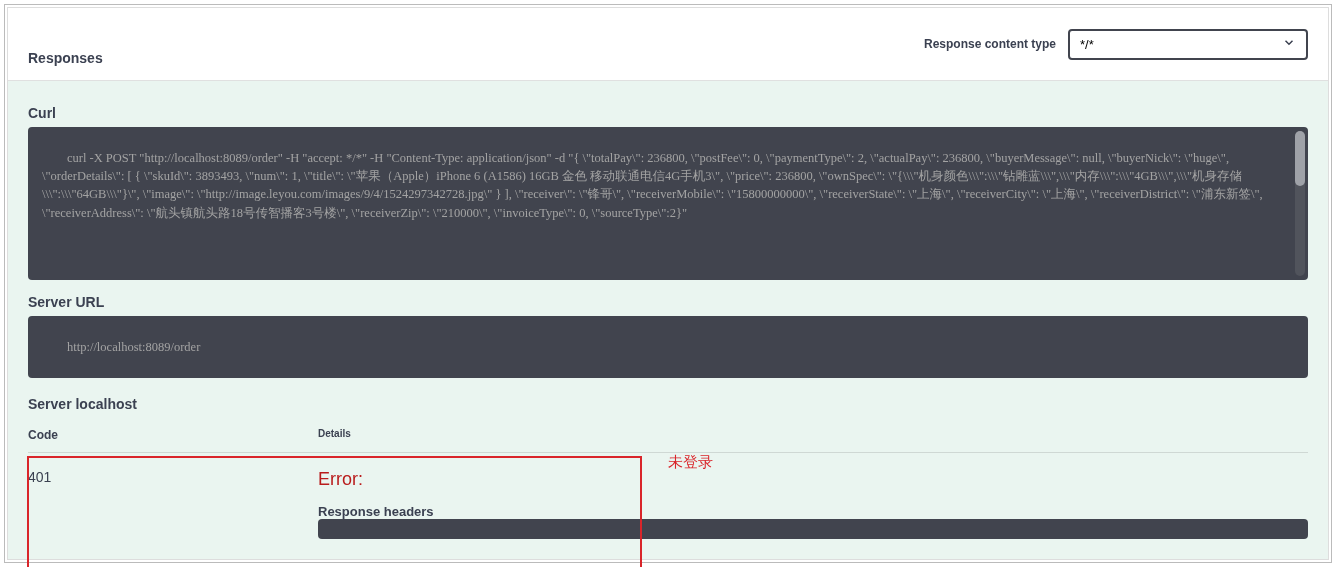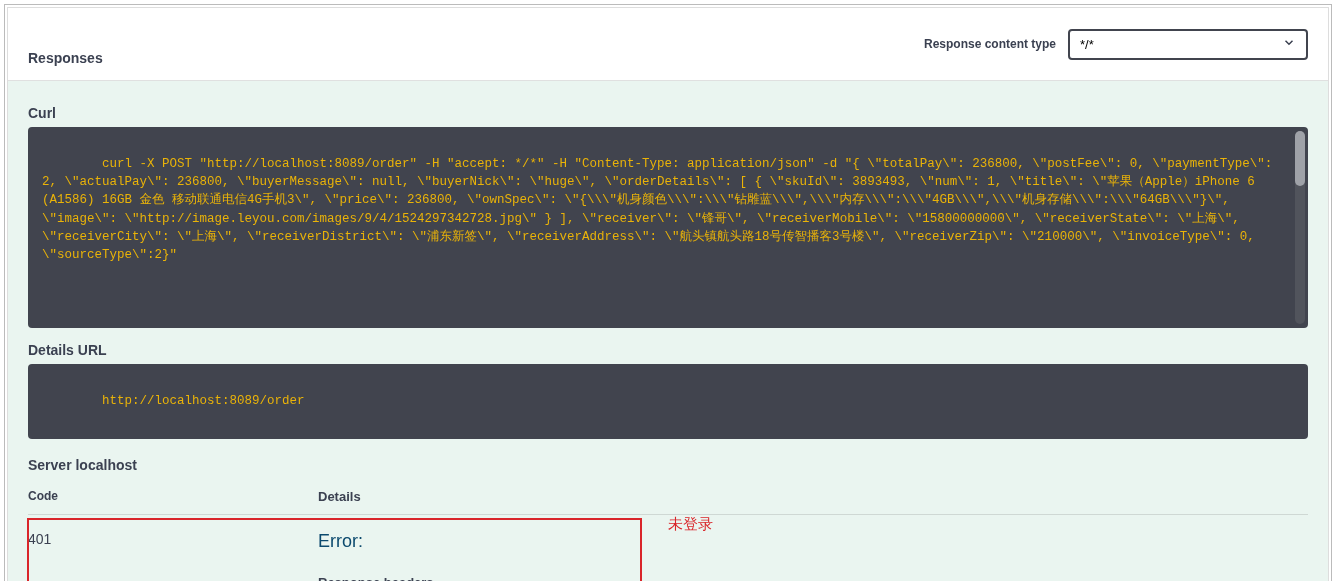--- a/index.html
+++ b/index.html
@@ -61,25 +61,25 @@
     background: #eaf5f0;
   }
   .section-label {
     font-size: 14px;
     font-weight: 700;
     color: #3b4151;
     margin: 14px 0 6px 0;
   }
   .code-block {
     background: #41444e;
-    color: #eab308;
-    font-family: Liberation Mono, monospace;
+    color: #a3a3a3;
+    font-family: Liberation Serif, serif;
     font-size: 12.5px;
     line-height: 1.45;
-    padding: 10px 14px;
+    padding: 4px 14px;
     border-radius: 4px;
     word-wrap: break-word;
     white-space: pre-wrap;
     position: relative;
   }
   .curl-block {
     padding-right: 20px;
   }
   .scrollbar-track {
     position: absolute;
@@ -107,42 +107,42 @@
     border-bottom: 1px solid #cfd8d4;
     padding: 10px 0;
   }
   .col-code {
     width: 290px;
     font-size: 12px;
     font-weight: 700;
     color: #3b4151;
   }
   .col-details {
-    font-size: 13px;
+    font-size: 10px;
     font-weight: 700;
     color: #3b4151;
   }
   .table-row {
     display: flex;
     padding: 16px 0 0 0;
     position: relative;
   }
   .code-cell {
     width: 290px;
     font-size: 14px;
     color: #3b4151;
   }
   .details-cell {
     flex: 1;
   }
   .error-label {
     font-size: 18px;
-    color: #0c4a6e;
+    color: #b91c1c;
     font-weight: 400;
-    margin-bottom: 23px;
+    margin-bottom: 14px;
   }
   .response-headers-label {
     font-size: 13px;
     font-weight: 700;
     color: #3b4151;
   }
   .headers-block {
     background: #41444e;
     color: #fff;
     font-family: "Consolas", "Monaco", monospace;
@@ -191,21 +191,21 @@
 
     <div class="body-section">
 
       <div class="section-label">Curl</div>
       <div class="code-block curl-block">
         <span>curl -X POST "http://localhost:8089/order" -H "accept: */*" -H "Content-Type: application/json" -d "{ \"totalPay\": 236800, \"postFee\": 0, \"paymentType\": 2, \"actualPay\": 236800, \"buyerMessage\": null, \"buyerNick\": \"huge\", \"orderDetails\": [ { \"skuId\": 3893493, \"num\": 1, \"title\": \"苹果（Apple）iPhone 6 (A1586) 16GB 金色 移动联通电信4G手机3\", \"price\": 236800, \"ownSpec\": \"{\\\"机身颜色\\\":\\\"钻雕蓝\\\",\\\"内存\\\":\\\"4GB\\\",\\\"机身存储\\\":\\\"64GB\\\"}\", \"image\": \"http://image.leyou.com/images/9/4/1524297342728.jpg\" } ], \"receiver\": \"锋哥\", \"receiverMobile\": \"15800000000\", \"receiverState\": \"上海\", \"receiverCity\": \"上海\", \"receiverDistrict\": \"浦东新签\", \"receiverAddress\": \"航头镇航头路18号传智播客3号楼\", \"receiverZip\": \"210000\", \"invoiceType\": 0, \"sourceType\":2}"</span>
         <div class="scrollbar-track"></div>
         <div class="scrollbar-thumb"></div>
       </div>
 
-      <div class="section-label">Details URL</div>
+      <div class="section-label">Server URL</div>
       <div class="code-block">
         <span>http://localhost:8089/order</span>
       </div>
 
       <div class="section-label server-response">Server localhost</div>
 
       <div class="table-header">
         <div class="col-code">Code</div>
         <div class="col-details">Details</div>
       </div>

